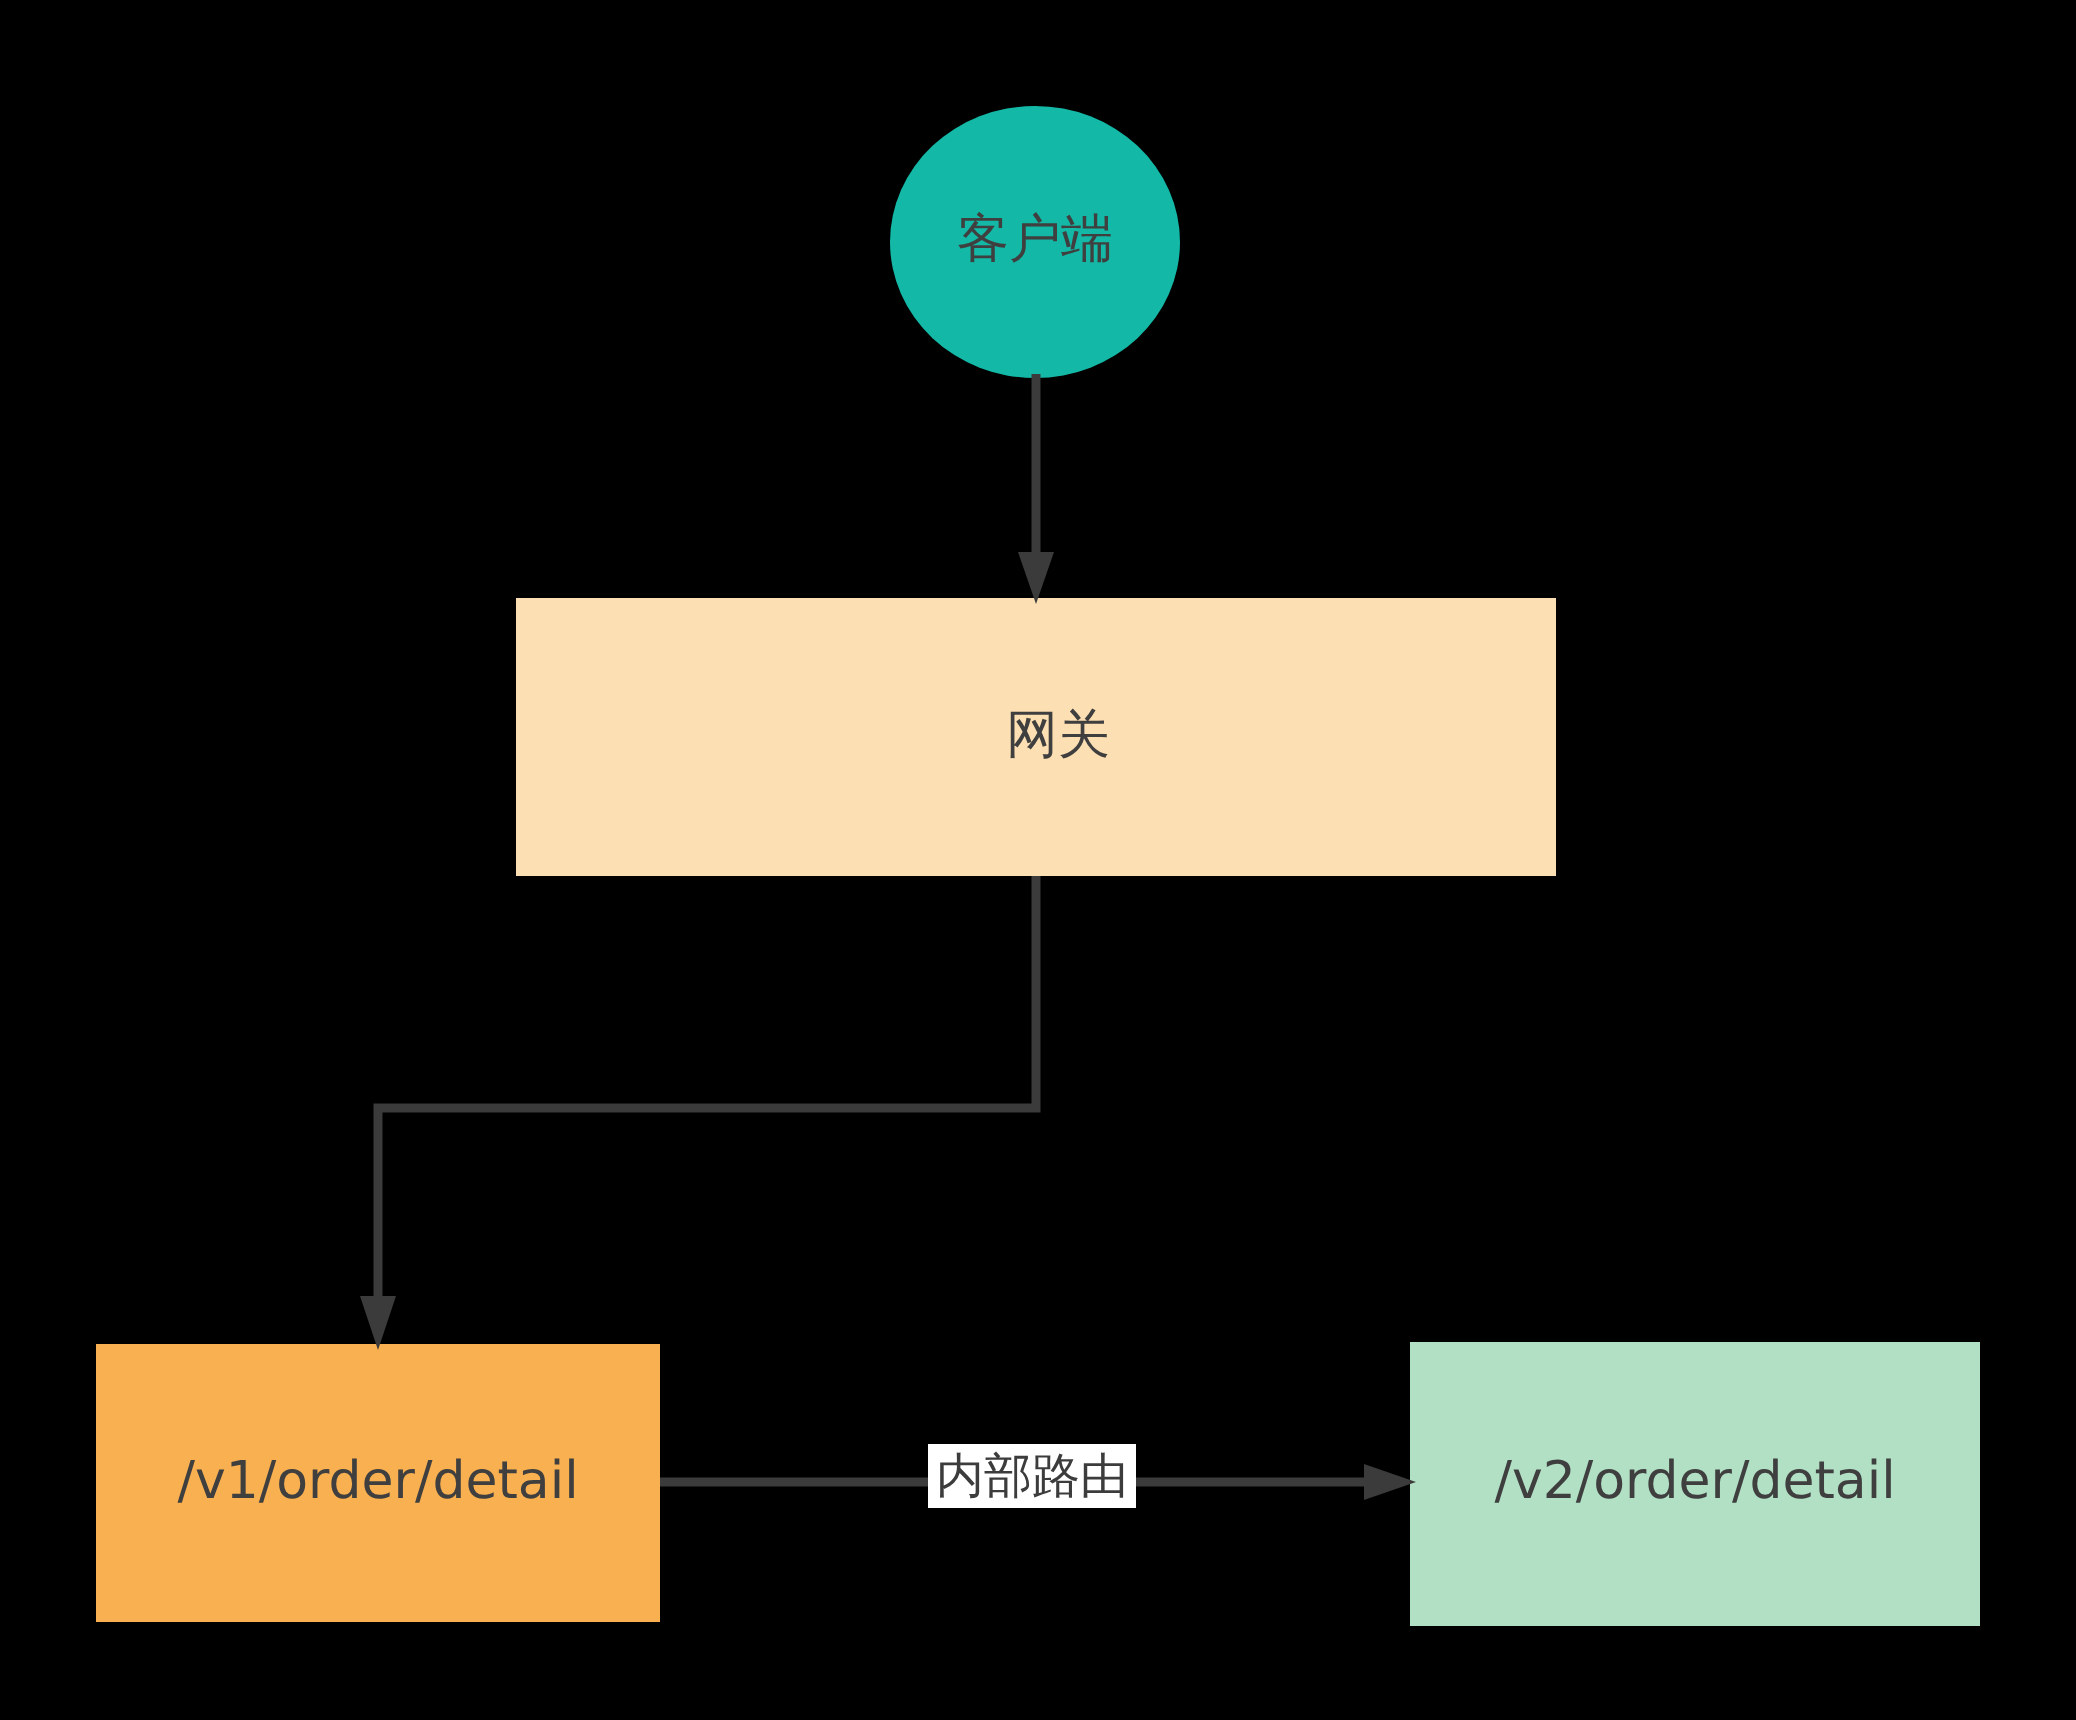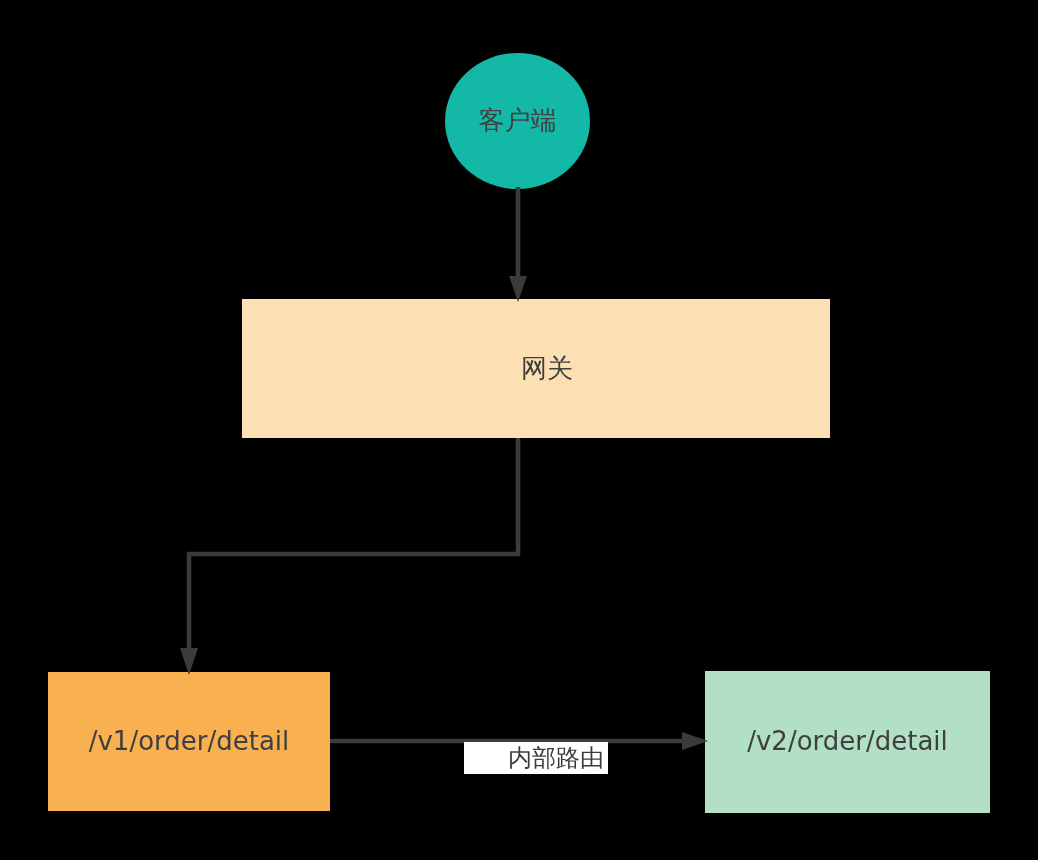--- a/index.html
+++ b/index.html
@@ -26,22 +26,22 @@
     line-height: 1.2;
     box-sizing: border-box;
   }
   #node-client {
     left: 445px; top: 53px;
     width: 145px; height: 136px;
     background: #14b8a6;
     border-radius: 50%;
   }
   #node-gateway {
-    left: 242px; top: 299px;
-    width: 588px; height: 139px;
+    left: 258px; top: 299px;
+    width: 520px; height: 139px;
     background: #FCDFB2;
     padding-left: 22px;
   }
   #node-v1 {
     left: 48px; top: 672px;
     width: 282px; height: 139px;
     background: #F9B050;
   }
   #node-v2 {
     left: 705px; top: 671px;
@@ -60,29 +60,28 @@
     stroke: #3B3B3B;
     stroke-width: 4.5;
     stroke-linejoin: miter;
   }
   .edge-head {
     fill: #3B3B3B;
     stroke: none;
   }
   #edge-label {
     position: absolute;
-    left: 464px; top: 742px;
+    left: 464px; top: 722px;
     width: 104px; height: 32px;
     background: #FFFFFF;
     color: #3C3C3C;
     font-size: 24px;
     line-height: 32px;
     text-align: center;
     white-space: nowrap;
-    padding-left: 40px;
   }
 </style>
 </head>
 <body>
 
 <div id="canvas">
 
   <div class="node" id="node-client">
     <span>客户端</span>
   </div>

